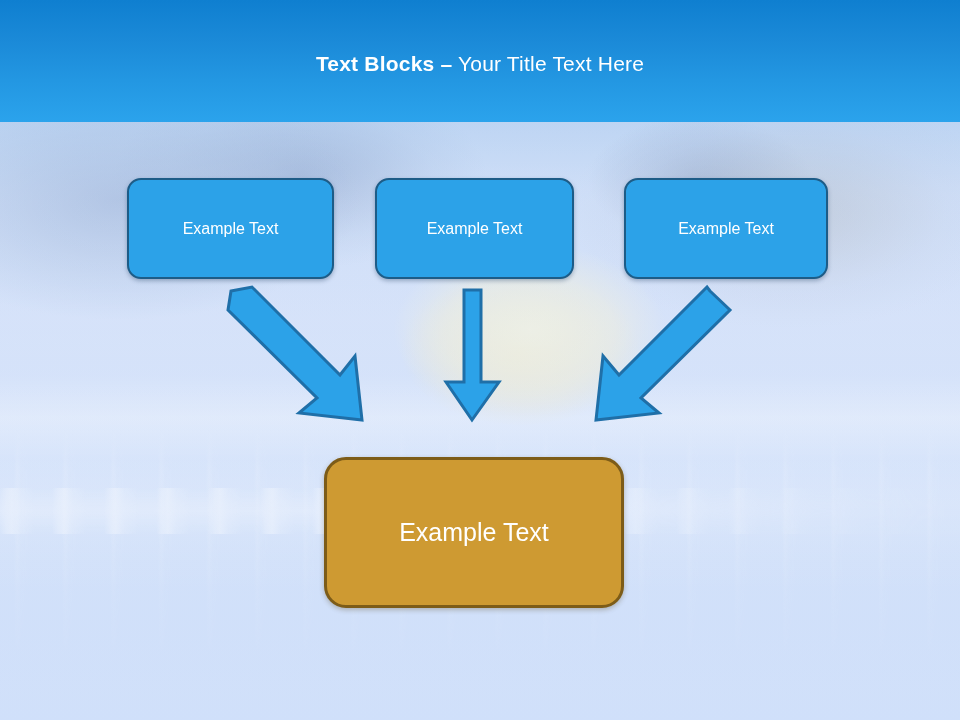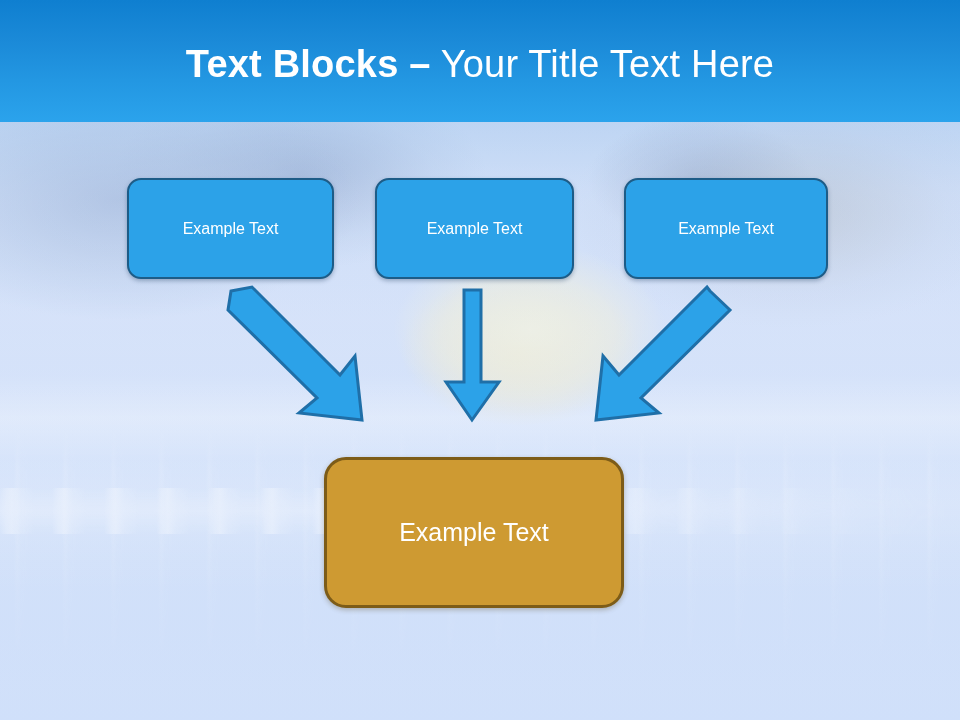--- a/index.html
+++ b/index.html
@@ -92,21 +92,21 @@
 
   
   .header {
     position:absolute; left:0; top:0;
     width:960px; height:122px;
     background:linear-gradient(180deg, #0f7fd0 0%, #1b8ad8 34%, #2397e2 66%, #2ba3ec 100%);
     display:flex; align-items:center; justify-content:center;
   }
   .header-title {
     color:#ffffff;
-    font-size:38px;
+    font-size:21px;
     letter-spacing:.2px;
     white-space:nowrap;
     margin-top:6px;
   }
   .header-title .strong { font-weight:bold; }
   .header-title .light  { font-weight:400; }
 
   
   .top-box {
     position:absolute;

